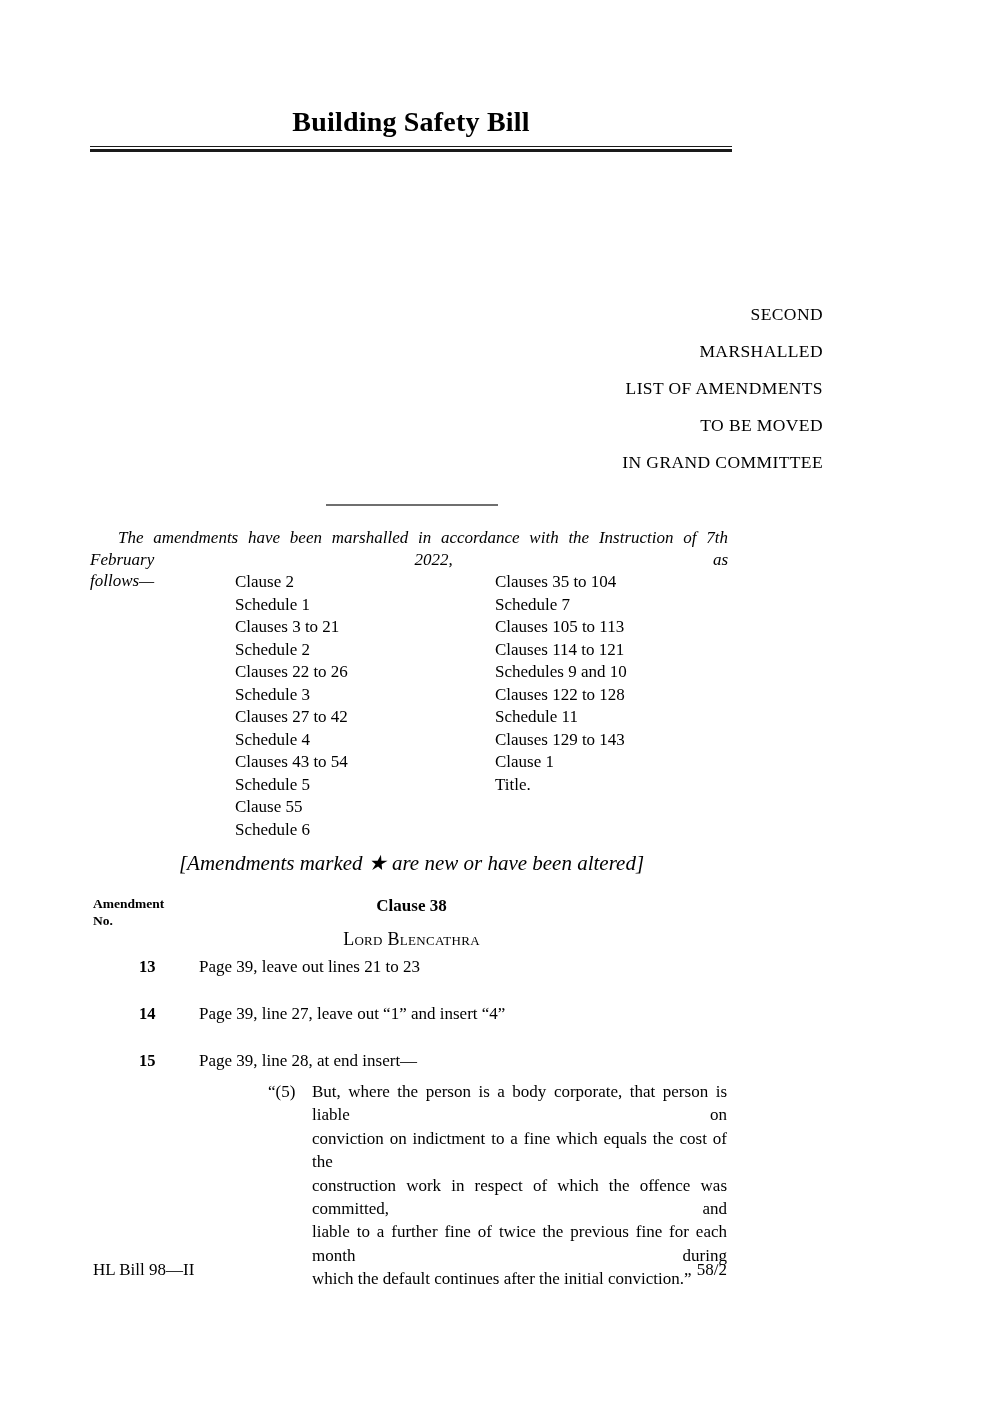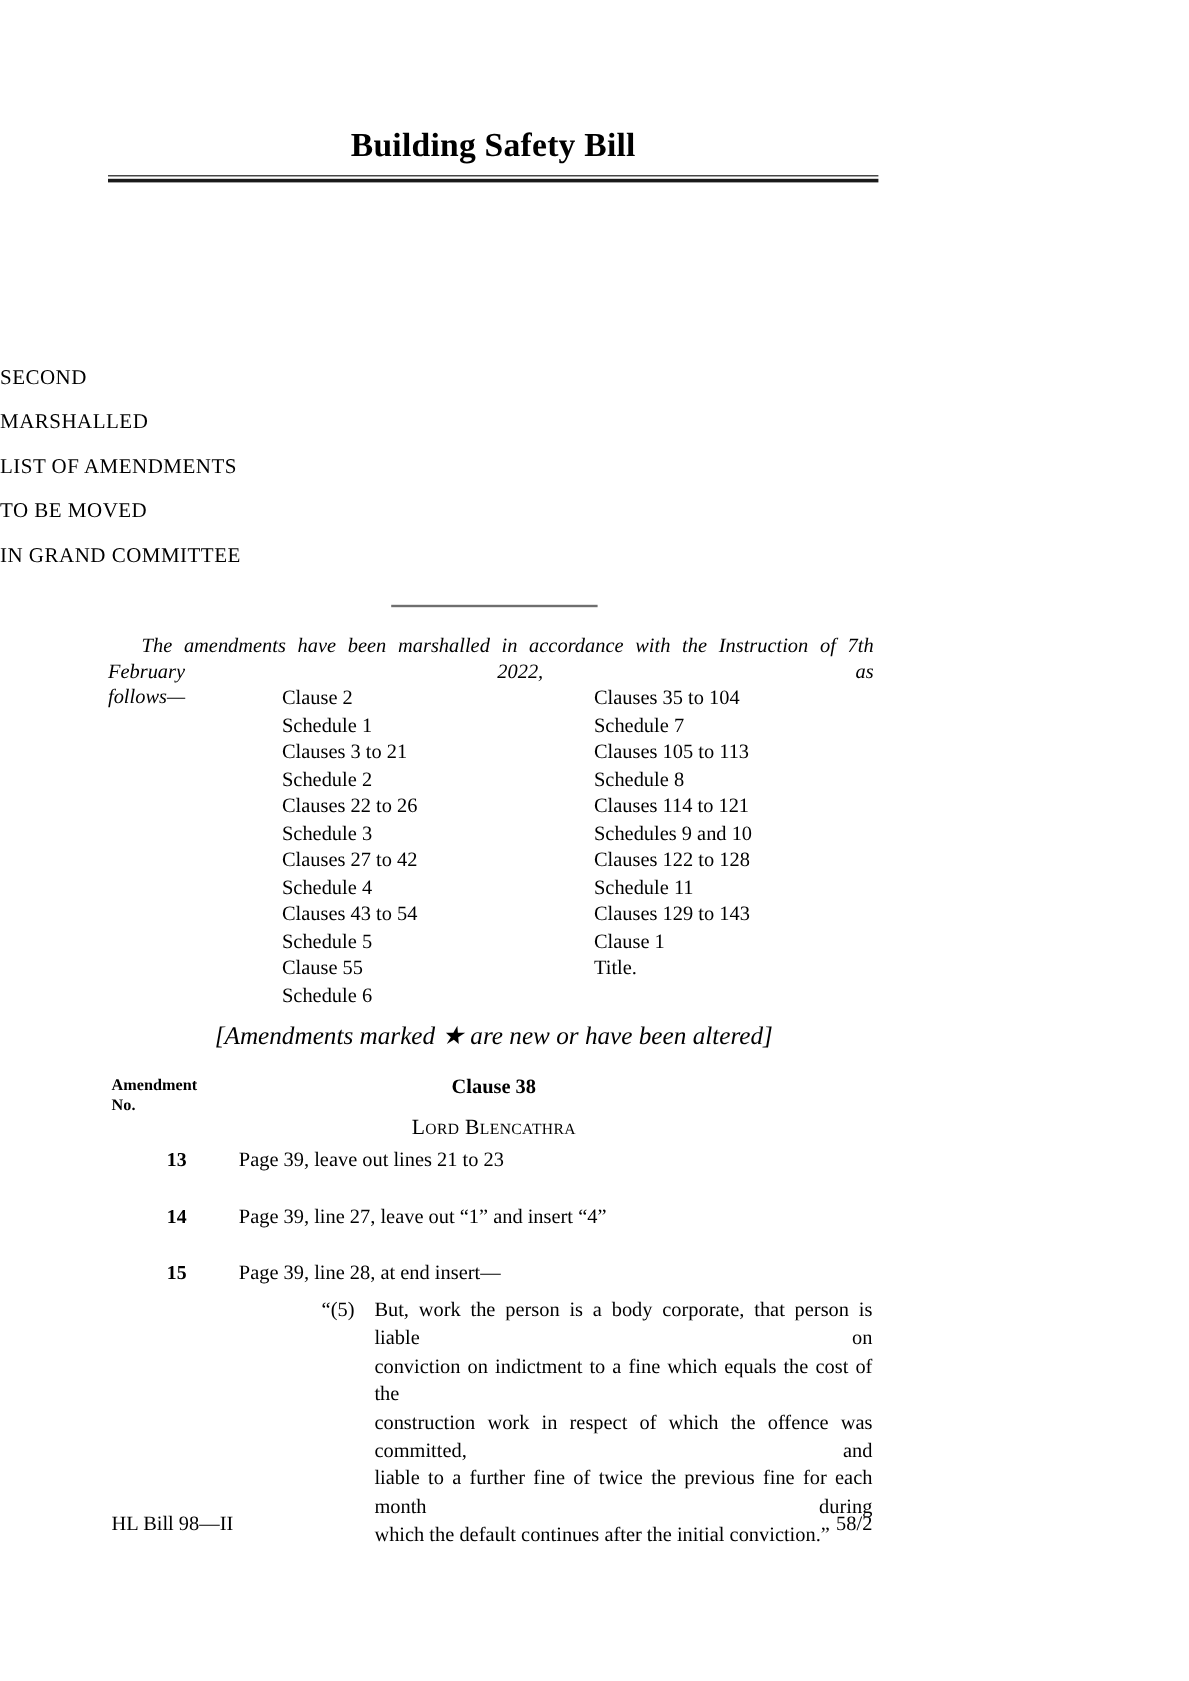--- a/index.html
+++ b/index.html
@@ -23,21 +23,21 @@
   .title-rule {
     position: absolute;
     top: 146px; left: 90px; right: 91px;
     height: 2px;
     border-top: 1.5px solid #1a1a1a;
     border-bottom: 3px solid #1a1a1a;
   }
   .heading-lines {
     position: absolute;
     top: 296px; left: 0; right: 0;
-    text-align: left;
+    text-align: right;
     font-size: 17.5px;
     line-height: 37px;
     letter-spacing: 0.4px;
   }
   .mid-rule {
     position: absolute;
     top: 504px; left: 50%;
     width: 172px; height: 2px;
     margin-left: -86px;
     background: #6f6f6f;
@@ -160,21 +160,20 @@
       <div>Schedule 4</div>
       <div>Clauses 43 to 54</div>
       <div>Schedule 5</div>
       <div>Clause 55</div>
       <div>Schedule 6</div>
     </div>
     <div class="marshal-col-right">
       <div>Clauses 35 to 104</div>
       <div>Schedule 7</div>
       <div>Clauses 105 to 113</div>
-      <div>Schedule 8</div>
       <div>Clauses 114 to 121</div>
       <div>Schedules 9 and 10</div>
       <div>Clauses 122 to 128</div>
       <div>Schedule 11</div>
       <div>Clauses 129 to 143</div>
       <div>Clause 1</div>
       <div>Title.</div>
     </div>
   </div>
 
@@ -200,21 +199,21 @@
   </div>
 
   <div class="amend-row row-15">
     <span class="amend-no">15</span>
     <span class="amend-text">Page 39, line 28, at end insert—</span>
   </div>
 
   <div class="insert-block">
     <div class="insert-label">“(5)</div>
     <div class="insert-text">
-      <div class="jline">But, work the person is a body corporate, that person is liable on</div>
+      <div class="jline">But, where the person is a body corporate, that person is liable on</div>
       <div class="jline">conviction on indictment to a fine which equals the cost of the</div>
       <div class="jline">construction work in respect of which the offence was committed, and</div>
       <div class="jline">liable to a further fine of twice the previous fine for each month during</div>
       <div class="lastline">which the default continues after the initial conviction.”</div>
     </div>
   </div>
 
   <div class="page-footer">
     <span>HL Bill 98—II</span>
     <span>58/2</span>

